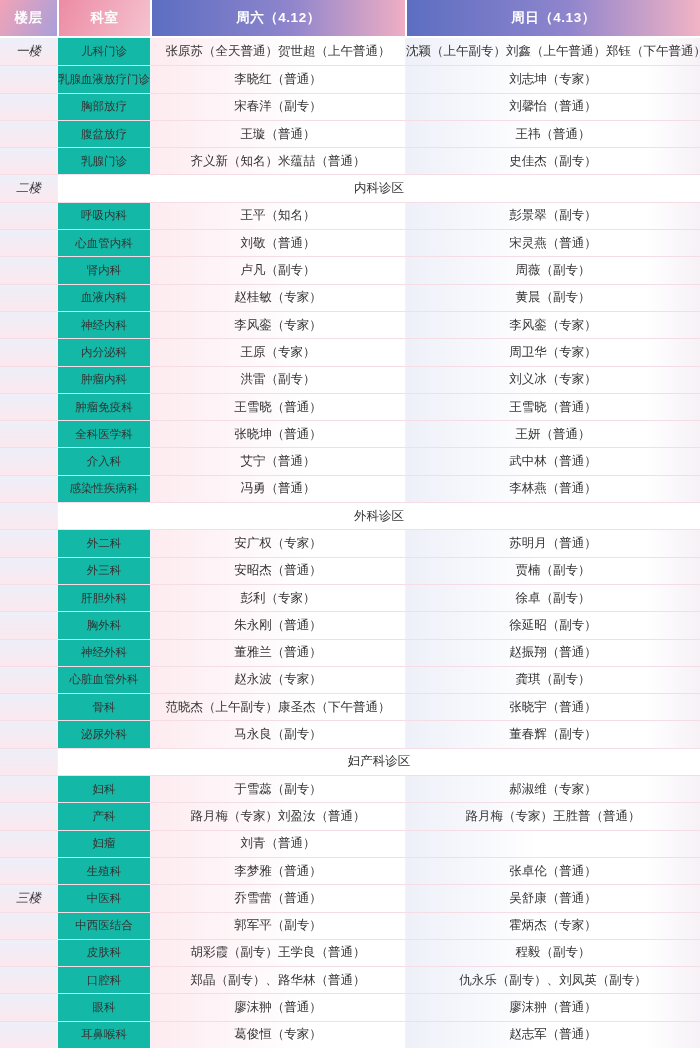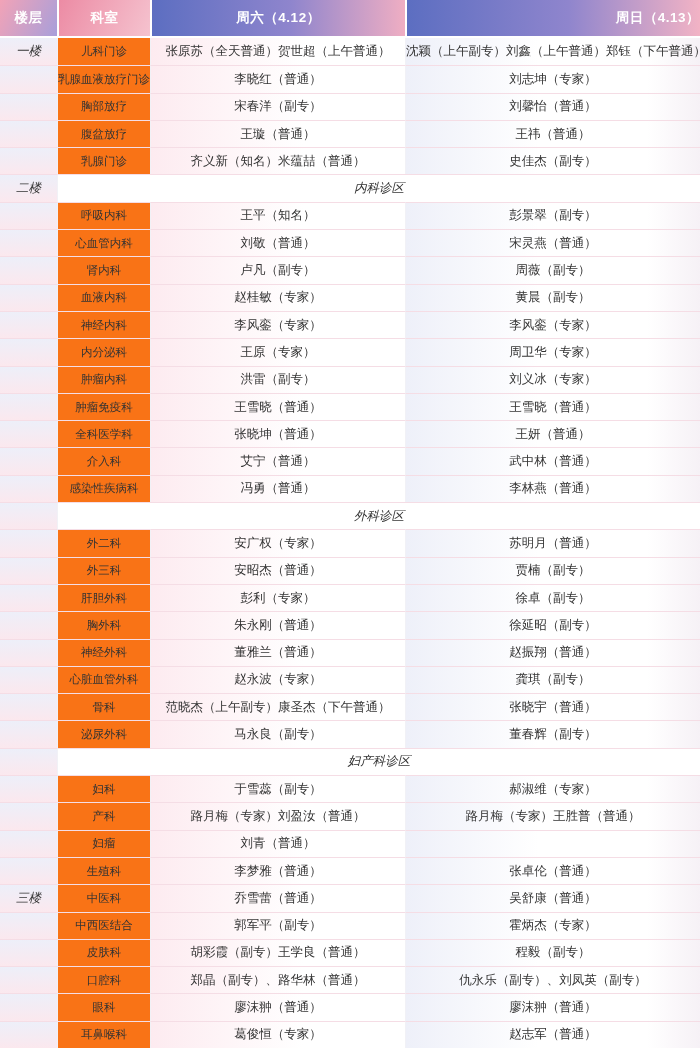--- a/index.html
+++ b/index.html
@@ -29,44 +29,44 @@
     font-weight: bold;
     text-align: center;
     vertical-align: middle;
     border-bottom: 2px solid #ffffff;
     letter-spacing: 0.5px;
   }
   thead th + th { border-left: 2px solid #ffffff; }
   th.h-floor { background: linear-gradient(115deg, #f2a3b7 0%, #a89fda 100%); }
   th.h-dept  { background: linear-gradient(115deg, #ec8ba4 0%, #f5c3cf 100%); }
   th.h-sat   { background: linear-gradient(90deg, #5c6ec1 0%, #8f85cd 55%, #efaec3 100%); margin-left: 12px; }
-  th.h-sun   { background: linear-gradient(90deg, #5c6ec1 0%, #8f85cd 55%, #f2b3c5 100%); text-align: right; }
+  th.h-sun   { background: linear-gradient(90deg, #5c6ec1 0%, #8f85cd 55%, #f2b3c5 100%); }
 
   tbody td {
     height: 26px;
     font-size: 12.5px;
     color: #333333;
     text-align: center;
     vertical-align: middle;
     border-top: 1px solid #f5dde5;
     white-space: nowrap;
     overflow: hidden;
   }
   tbody tr:first-child td { border-top: none; }
   tbody td + td { border-left: 1px solid #f1f1f6; }
 
   td.floor {
     background: linear-gradient(180deg, #edeff9 0%, #fbe8ee 100%);
     font-size: 12.5px;
     font-style: italic;
   }
-  td.dept { background: #f97316; font-size: 11.5px; margin-left: 7px; }
+  td.dept { background: #14b8a6; font-size: 11.5px; margin-left: 7px; }
   td.sat  { background: linear-gradient(90deg, #fdebf0 0%, #ffffff 60%); margin-left: 16px; }
   td.sun  { background: linear-gradient(90deg, #eef0f9 0%, #ffffff 45%, #ffffff 82%, #f6f1f6 100%); }
-  td.section { background: #ffffff; font-size: 12.5px; font-style: italic; }
+  td.section { background: #ffffff; font-size: 12.5px; }
 </style>
 </head>
 <body>
 
 <table class="schedule">
   <colgroup>
     <col class="c-floor">
       <col class="c-dept">
       <col class="c-sat">
       <col class="c-sun">

